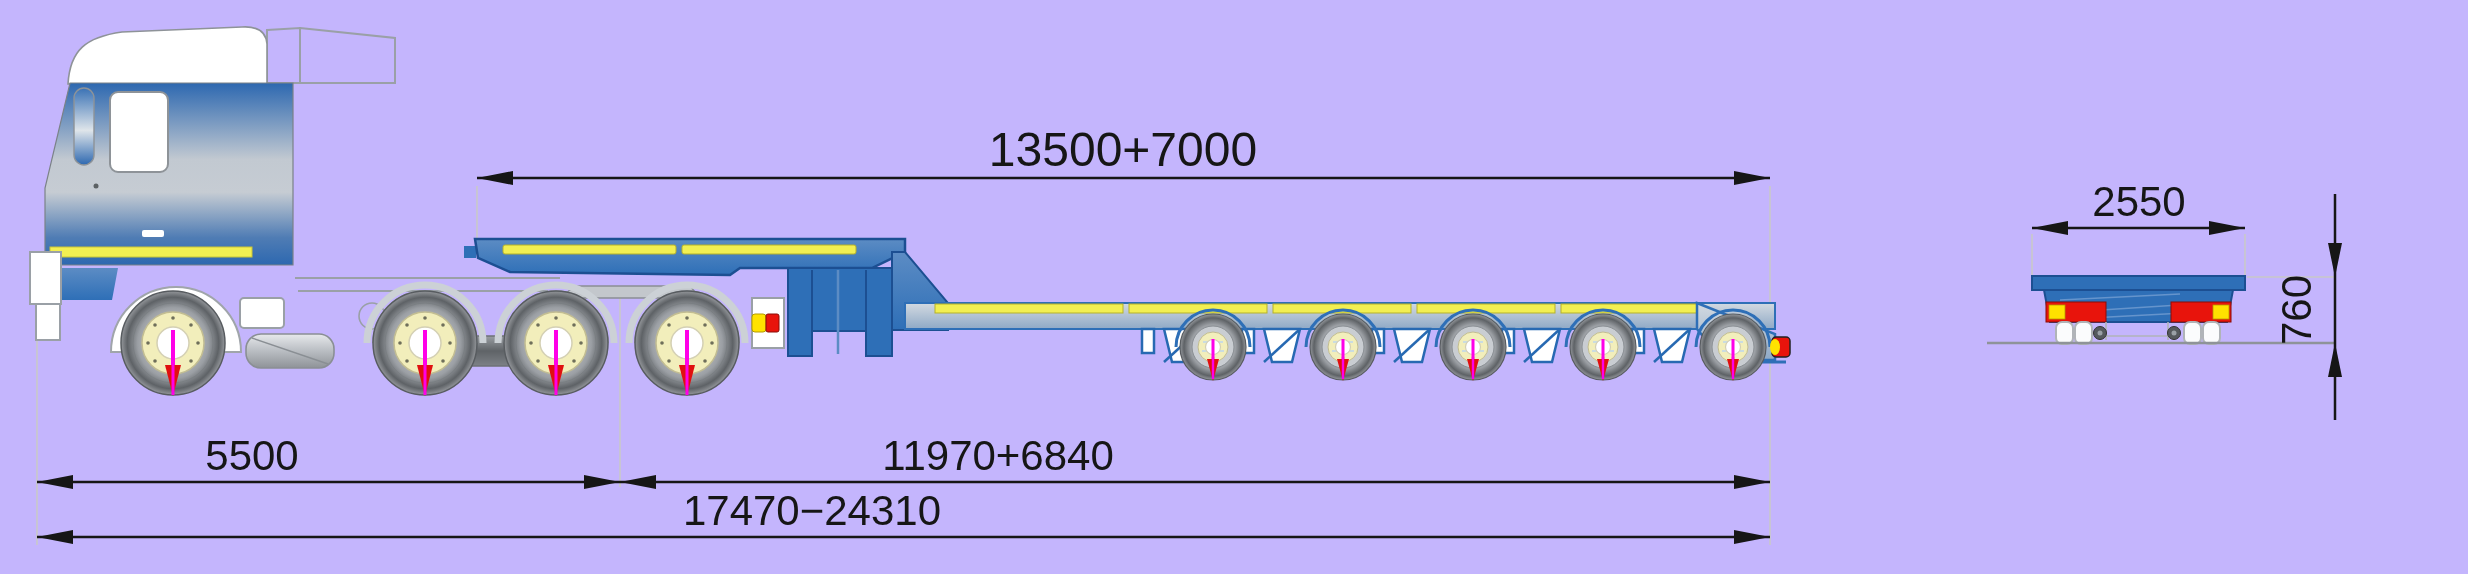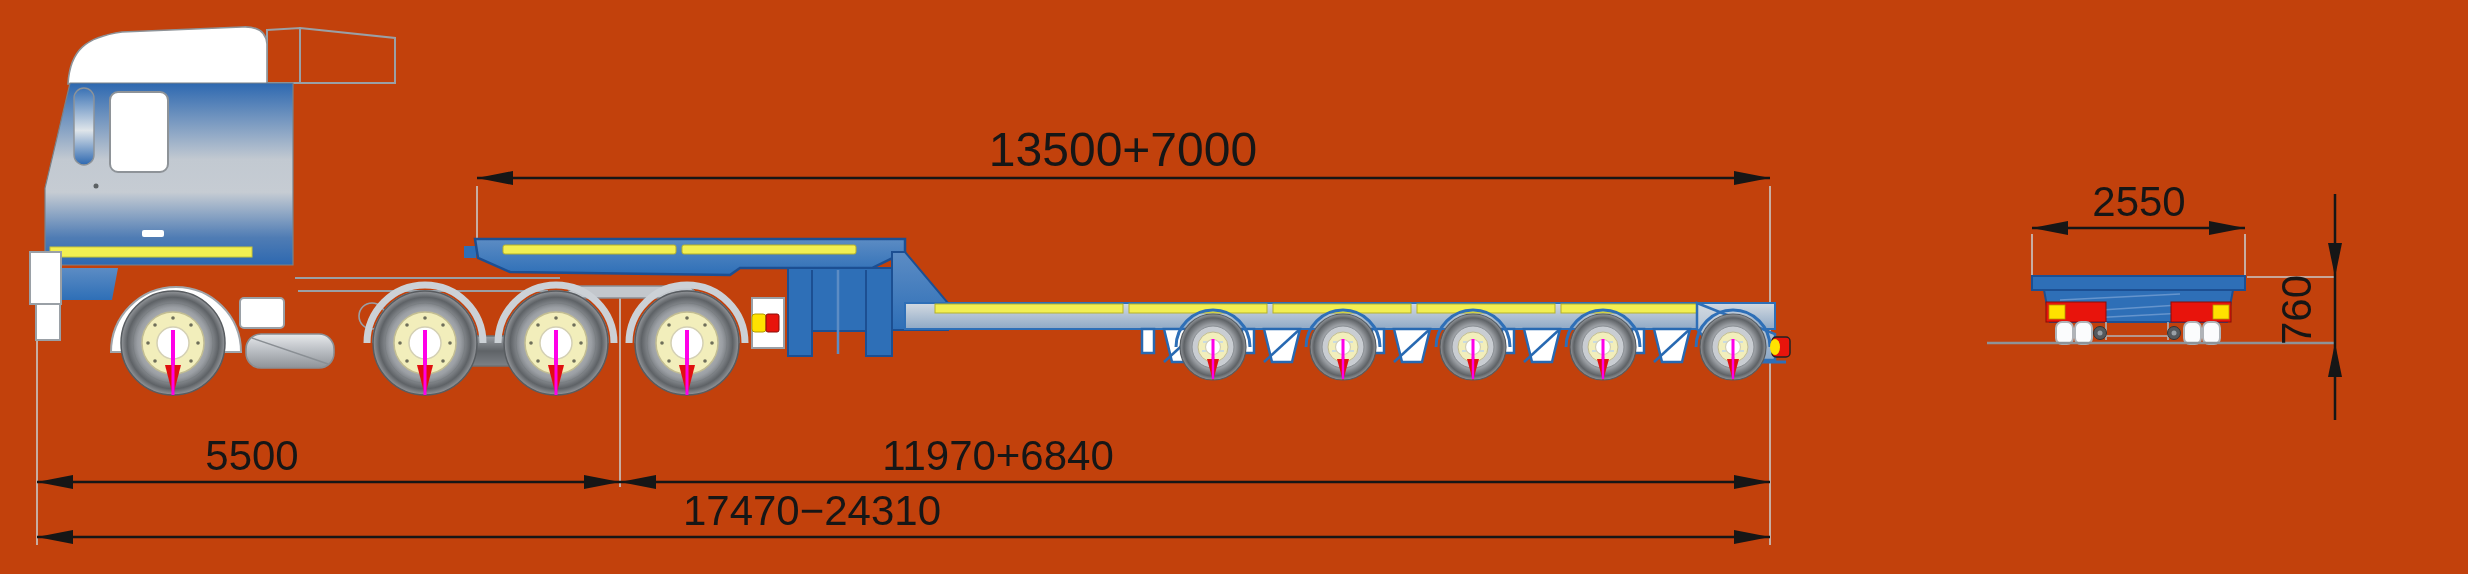--- a/index.html
+++ b/index.html
@@ -1,16 +1,16 @@
 <!DOCTYPE html>
 <html><head>
 <meta charset="utf-8">
 <style>
   html,body{margin:0;padding:0;background:#ffffff;}
-  .canvas{position:relative;width:2468px;height:574px;background:#c2410c;overflow:hidden;}
+  .canvas{position:relative;width:2468px;height:574px;background:#c4b5fd;overflow:hidden;}
   svg{display:block;}
   text{font-family:"Liberation Sans", sans-serif;fill:#161616;}
   .dimtxt{font-size:42px;}
   .dimtxt-lg{font-size:48px;}
   .dimline{stroke:#161616;stroke-width:2.5;}
   .extline{stroke:#c9c9c9;stroke-width:1.6;}
   .outl{stroke:#9aa0a6;stroke-width:2;fill:none;}
   .outlw{stroke:#9aa0a6;stroke-width:2;fill:#ffffff;}
 </style>
 </head>

